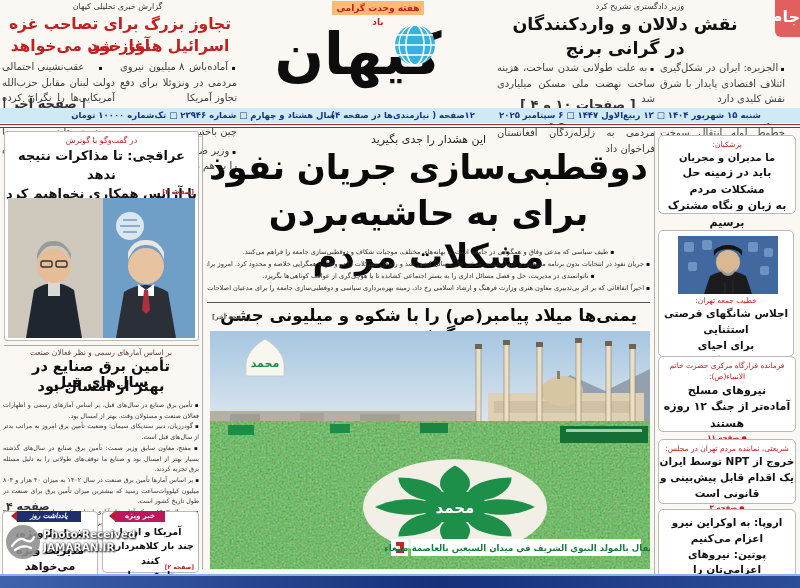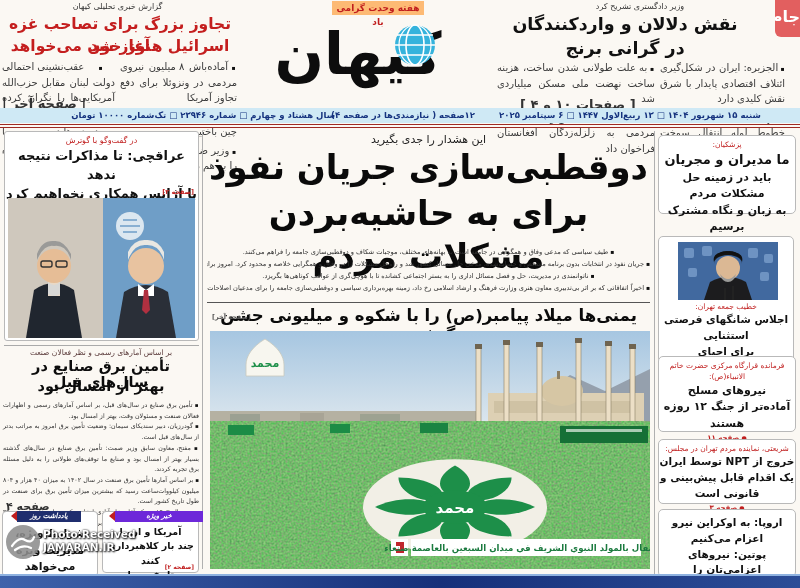--- a/index.html
+++ b/index.html
@@ -130,21 +130,21 @@
   <div class="abs" style="left:3px;top:400px;width:196px;">
     <div class="body-line">تأمین برق صنایع در سال‌های قبل، بر اساس آمارهای رسمی و اظهارات فعالان صنعت و مسئولان وقت، بهتر از امسال بود.</div>
     <div class="body-line">گودرزیان، دبیر سندیکای سیمان: وضعیت تأمین برق امروز به مراتب بدتر از سال‌های قبل است.</div>
     <div class="body-line">مفتح، معاون سابق وزیر صمت: تأمین برق صنایع در سال‌های گذشته بسیار بهتر از امسال بود و صنایع ما توقف‌های طولانی را به دلیل مسئله برق تجربه کردند.</div>
     <div class="body-line">بر اساس آمارها تأمین برق صنعت در سال ۱۴۰۲ به میزان ۴۰ هزار و ۸۰۴ میلیون کیلووات‌ساعت رسید که بیشترین میزان تأمین برق برای صنعت در طول تاریخ کشور است.</div>
     <div class="body-line">در سال ۱۴۰۲ هم که آقای علی‌آبادی ادعا می‌کند صنایع خاموش بود، ۳۹ هزار و ۱۹۸ میلیون کیلووات‌ساعت برق برای صنایع تأمین شد که بخش اعظم آن در دولت سیزدهم بود.</div>
   </div>
   <div class="abs pagetag" style="left:6px;top:500px;font-size:11px;">صفحه ۴</div>
 
   <div class="abs nbox" style="left:102px;top:511px;width:97px;height:62px;border-radius:4px;">
-    <div class="ribbon" style="background:#6d28d9;left:12px;top:-1px;width:88px;font-style:italic;">
+    <div class="ribbon" style="background:#be185d;left:12px;top:-1px;width:50px;">
       <span>خبر ویژه</span>
       <span class="arr"></span>
     </div>
     <div class="bt" style="font-size:9.5px;margin-top:13px;">آمریکا و اروپا</div>
     <div class="bt" style="font-size:9.5px;">چند بار کلاهبرداری کنند</div>
     <div class="bt" style="font-size:9.5px;">تا بفهمید!</div>
     <div class="abs pagetag" style="right:4px;bottom:2px;font-size:6px;color:#c01e1e;">[صفحه ۲]</div>
   </div>
 
   <div class="abs nbox" style="left:2px;top:511px;width:96px;height:66px;border-radius:4px;">
@@ -252,27 +252,27 @@
     </g>
 
     <rect x="181" y="208" width="17" height="17" fill="#ffffff"></rect>
     <path d="M186,211 h8 v11 h-8 v-4 h4 v-3 h-4 Z" fill="#c0272d"></path>
     <rect x="201" y="208" width="230" height="17" fill="#ffffff"></rect>
     <text x="316" y="220" text-anchor="middle" font-size="8.6" font-weight="bold" fill="#1b7a3f">الإحتفال بالمولد النبوي الشريف في ميدان السبعين بالعاصمة صنعاء</text>
   </svg>
 
   <div class="abs nbox" style="left:658px;top:135px;width:138px;height:79px;">
     <div class="bk">پزشکیان:</div>
-    <div class="bt" style="font-size:13px;">ما مدیران و مجریان</div>
+    <div class="bt" style="font-size:10px;">ما مدیران و مجریان</div>
     <div class="bt" style="font-size:11px;">باید در زمینه حل مشکلات مردم</div>
     <div class="bt" style="font-size:11px;">به زبان و نگاه مشترک برسیم</div>
     <div class="bp">صفحه ۳</div>
   </div>
 
-  <div class="abs nbox" style="left:658px;top:236px;width:136px;height:127px;">
+  <div class="abs nbox" style="left:658px;top:230px;width:136px;height:127px;">
     <svg class="abs" style="left:19px;top:5px;" width="100" height="58" viewBox="0 0 100 58">
       <rect width="100" height="58" fill="#41699f"></rect>
       <g fill="#6e93c2">
           <rect x="6" y="6" width="10" height="10" rx="2"></rect>
           <rect x="24" y="4" width="10" height="10" rx="2"></rect>
           <rect x="70" y="6" width="10" height="10" rx="2"></rect>
           <rect x="86" y="12" width="9" height="9" rx="2"></rect>
           <rect x="10" y="26" width="9" height="9" rx="2"></rect>
           <rect x="82" y="30" width="9" height="9" rx="2"></rect>
         </g>

